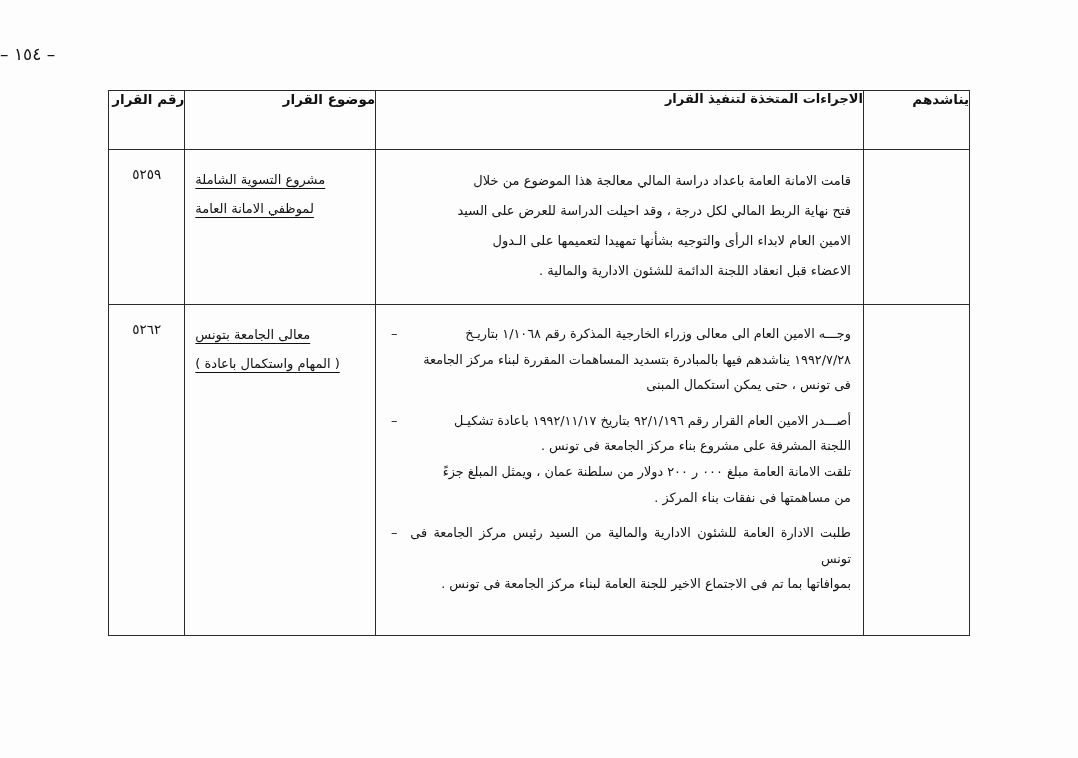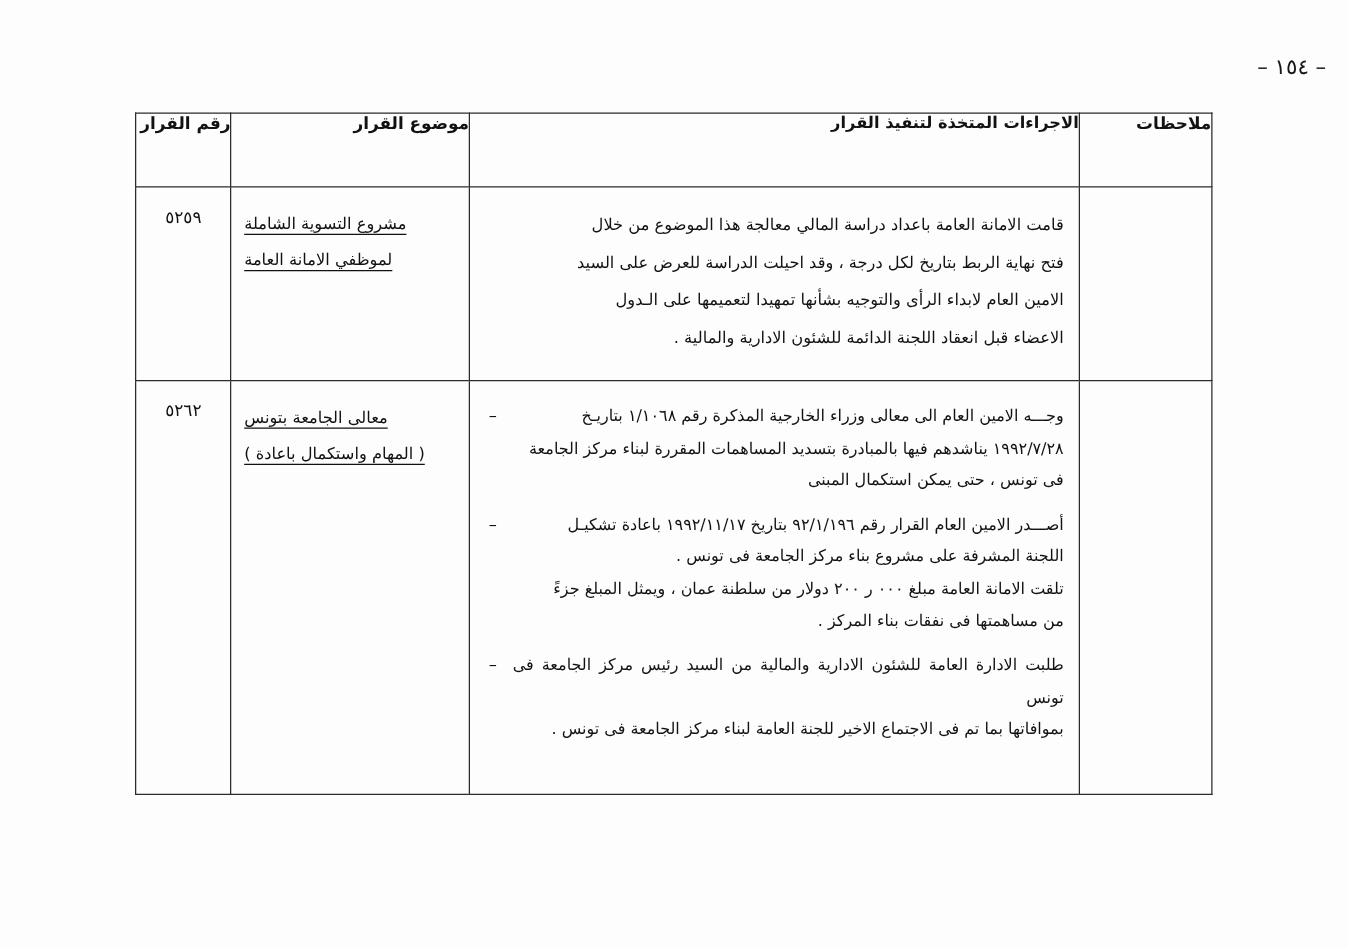--- a/index.html
+++ b/index.html
@@ -18,21 +18,21 @@
   .page {
     position: absolute;
     inset: 0;
     background: #fdfdfd;
   }
   .page-number {
     position: absolute;
     top: 44px;
     left: 0;
     right: 17px;
-    text-align: right;
+    text-align: left;
     font-size: 17px;
     letter-spacing: 2px;
     color: #151515;
     font-family: "DejaVu Sans", sans-serif;
   }
   .doc-table {
     position: absolute;
     top: 90px;
     left: 108px;
     width: 862px;
@@ -132,34 +132,34 @@
 
   <table class="doc-table">
     <colgroup>
       <col class="c-notes">
       <col class="c-proc">
       <col class="c-subject">
       <col class="c-number">
     </colgroup>
     <thead>
       <tr>
-        <td>ملاحظات</td>
+        <td>يناشدهم</td>
         <td class="hdr-proc">الاجراءات المتخذة لتنفيذ القرار</td>
         <td>موضوع القرار</td>
         <td>رقم القرار</td>
       </tr>
     </thead>
     <tbody>
 
       <tr class="row-body row1">
         <td></td>
         <td>
           <div class="cell-pad">
             <p class="para">قامت الامانة العامة باعداد دراسة المالي معالجة هذا الموضوع من خلال</p>
-            <p class="para">فتح نهاية الربط بتاريخ لكل درجة ، وقد احيلت الدراسة للعرض على السيد</p>
+            <p class="para">فتح نهاية الربط المالي لكل درجة ، وقد احيلت الدراسة للعرض على السيد</p>
             <p class="para">الامين العام لابداء الرأى والتوجيه بشأنها تمهيدا لتعميمها على الـدول</p>
             <p class="para">الاعضاء قبل انعقاد اللجنة الدائمة للشئون الادارية والمالية .</p>
           </div>
         </td>
         <td>
           <div class="subject-cell">
             <span class="subject-line">مشروع التسوية الشاملة</span>
             <span class="subject-line">لموظفي الامانة العامة</span>
           </div>
         </td>

